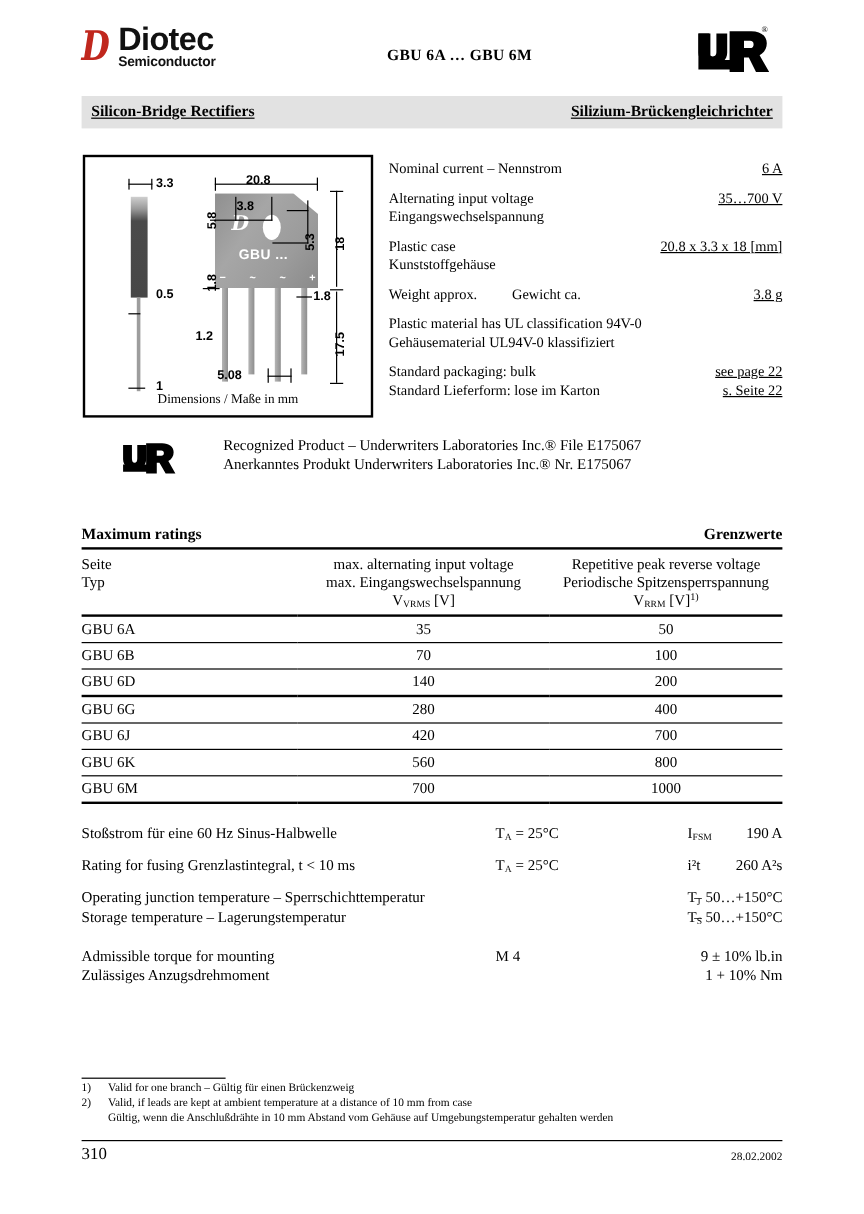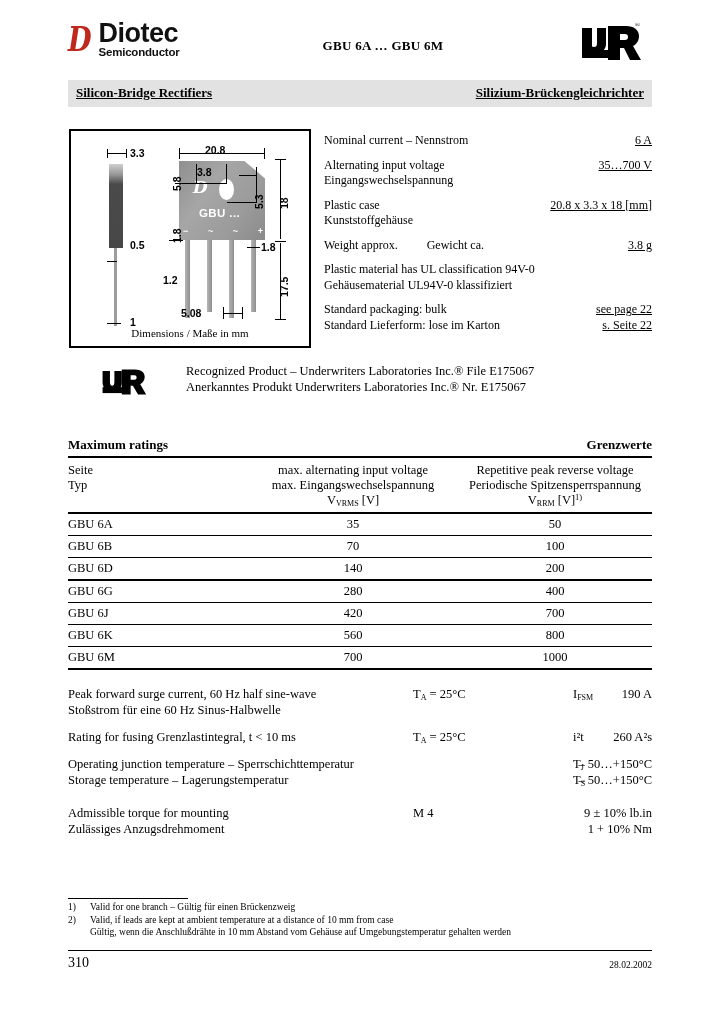--- a/index.html
+++ b/index.html
@@ -601,21 +601,20 @@
         <td class="c2">700</td>
         <td class="c3">1000</td>
       </tr>
     </tbody>
   </table>
 
   <div class="params">
 
 
     <div class="prow">
-      <span class="p-desc">Peak forward surge current, 60 Hz half sine-wave</span>
       <span class="p-desc2">Stoßstrom für eine 60 Hz Sinus-Halbwelle</span>
       <span class="p-cond"><span>T</span><sub>A</sub><span> = 25°C</span></span>
       <span class="p-sym"><span>I</span><sub>FSM</sub></span>
       <span class="p-val">190 A</span>
     </div>
 
     <div class="prow">
       <span class="p-desc">Rating for fusing     Grenzlastintegral, t &lt; 10 ms</span>
       <span class="p-cond"><span>T</span><sub>A</sub><span> = 25°C</span></span>
       <span class="p-sym">i²t</span>

